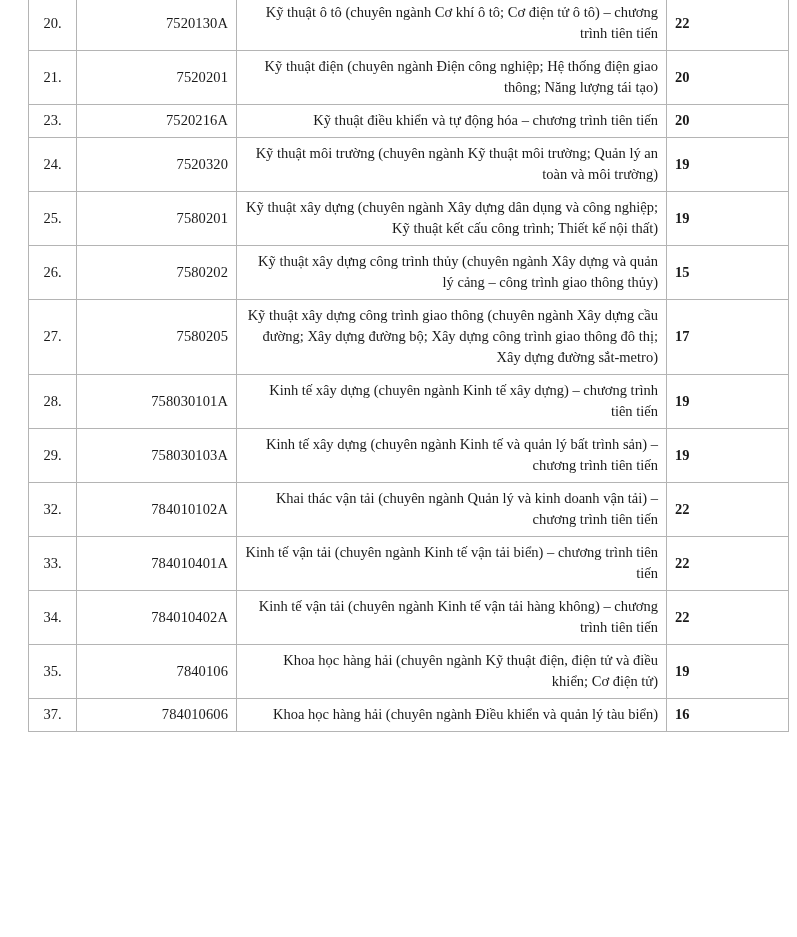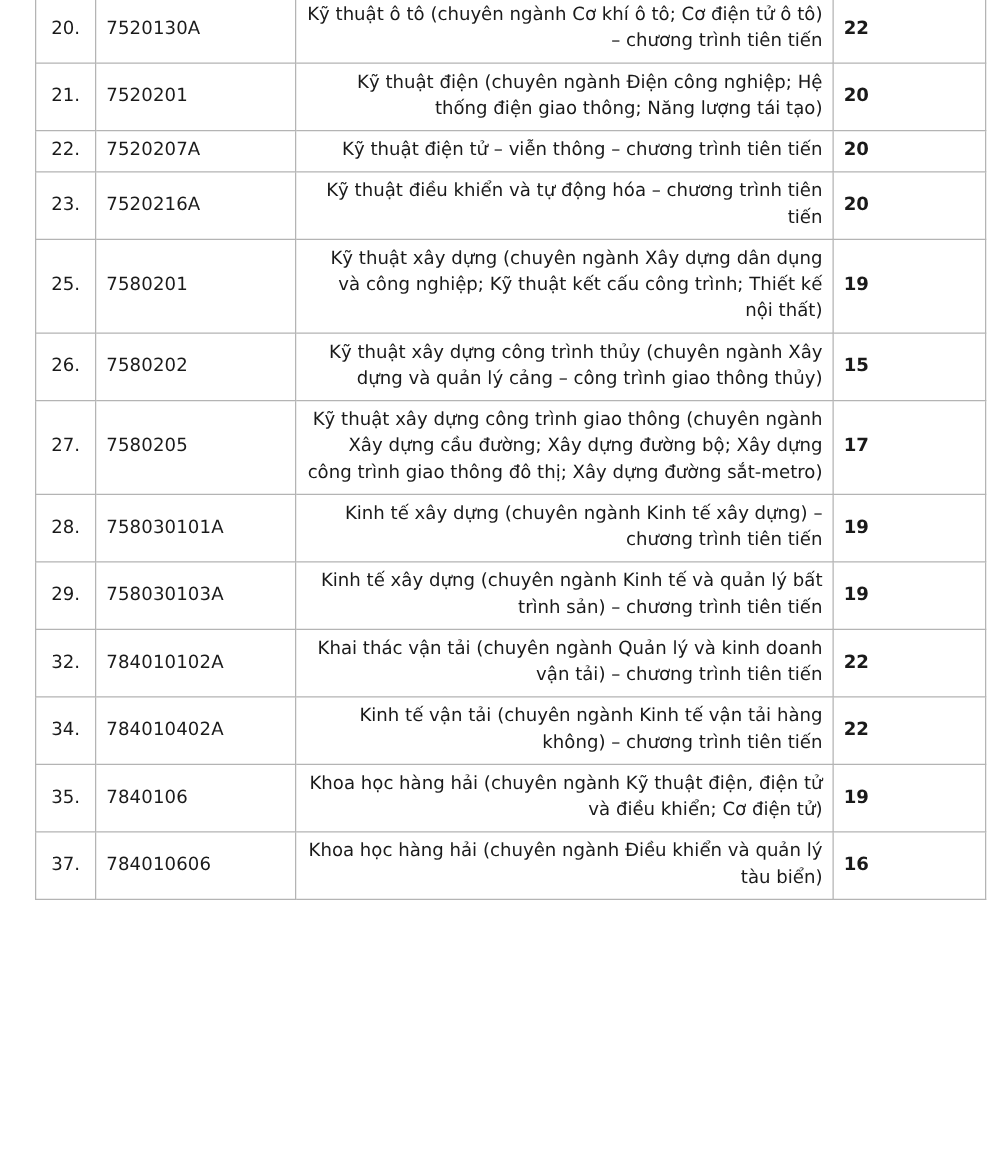--- a/index.html
+++ b/index.html
@@ -12,20 +12,21 @@
     height: 937px;
     font-family: "DejaVu Sans", sans-serif;
     color: #1a1a1a;
     overflow: hidden;
   }
   .sheet {
     width: 700px;
     height: 937px;
     position: relative;
     box-sizing: border-box;
+    font-family: Liberation Serif, serif;
   }
   table.score-table {
     border-collapse: collapse;
     table-layout: fixed;
     width: 760px;
     margin: 0 0 0 28px;
     font-size: 14.5px;
   }
   table.score-table col.c-stt { width: 48px; }
   table.score-table col.c-code { width: 160px; }
@@ -37,21 +38,21 @@
     padding: 5px 8px 6px 8px;
     vertical-align: middle;
     line-height: 1.45;
   }
   td.stt {
     text-align: center;
     font-size: 14.5px;
     color: #1a1a1a;
   }
   td.code {
-    text-align: left;
+    text-align: right;
     font-size: 14.5px;
     color: #1a1a1a;
     letter-spacing: 0.1px;
   }
   td.name {
     text-align: right;
     font-size: 14.5px;
     color: #1a1a1a;
     padding-left: 9px;
     padding-right: 6px;
@@ -94,30 +95,30 @@
         <td class="name">Kỹ thuật ô tô (chuyên ngành Cơ khí ô tô; Cơ điện tử ô tô) – chương trình tiên tiến</td>
         <td class="score">22</td>
       </tr>
       <tr>
         <td class="stt">21.</td>
         <td class="code">7520201</td>
         <td class="name">Kỹ thuật điện (chuyên ngành Điện công nghiệp; Hệ thống điện giao thông; Năng lượng tái tạo)</td>
         <td class="score">20</td>
       </tr>
       <tr>
-        <td class="stt">22.</td>
-        <td class="code">7520207A</td>
-        <td class="name">Kỹ thuật điện tử – viễn thông – chương trình tiên tiến</td>
-        <td class="score">20</td>
-      </tr>
-      <tr>
         <td class="stt">23.</td>
         <td class="code">7520216A</td>
         <td class="name">Kỹ thuật điều khiển và tự động hóa – chương trình tiên tiến</td>
         <td class="score">20</td>
+      </tr>
+      <tr>
+        <td class="stt">24.</td>
+        <td class="code">7520320</td>
+        <td class="name">Kỹ thuật môi trường (chuyên ngành Kỹ thuật môi trường; Quản lý an toàn và môi trường)</td>
+        <td class="score">19</td>
       </tr>
       <tr>
         <td class="stt">25.</td>
         <td class="code">7580201</td>
         <td class="name">Kỹ thuật xây dựng (chuyên ngành Xây dựng dân dụng và công nghiệp; Kỹ thuật kết cấu công trình; Thiết kế nội thất)</td>
         <td class="score">19</td>
       </tr>
       <tr>
         <td class="stt">26.</td>
         <td class="code">7580202</td>
@@ -142,20 +143,26 @@
         <td class="name">Kinh tế xây dựng (chuyên ngành Kinh tế và quản lý bất trình sản) – chương trình tiên tiến</td>
         <td class="score">19</td>
       </tr>
       <tr>
         <td class="stt">32.</td>
         <td class="code">784010102A</td>
         <td class="name">Khai thác vận tải (chuyên ngành Quản lý và kinh doanh vận tải) – chương trình tiên tiến</td>
         <td class="score">22</td>
       </tr>
       <tr>
+        <td class="stt">33.</td>
+        <td class="code">784010401A</td>
+        <td class="name">Kinh tế vận tải (chuyên ngành Kinh tế vận tải biển) – chương trình tiên tiến</td>
+        <td class="score">22</td>
+      </tr>
+      <tr>
         <td class="stt">34.</td>
         <td class="code">784010402A</td>
         <td class="name">Kinh tế vận tải (chuyên ngành Kinh tế vận tải hàng không) – chương trình tiên tiến</td>
         <td class="score">22</td>
       </tr>
       <tr>
         <td class="stt">35.</td>
         <td class="code">7840106</td>
         <td class="name">Khoa học hàng hải (chuyên ngành Kỹ thuật điện, điện tử và điều khiển; Cơ điện tử)</td>
         <td class="score">19</td>

